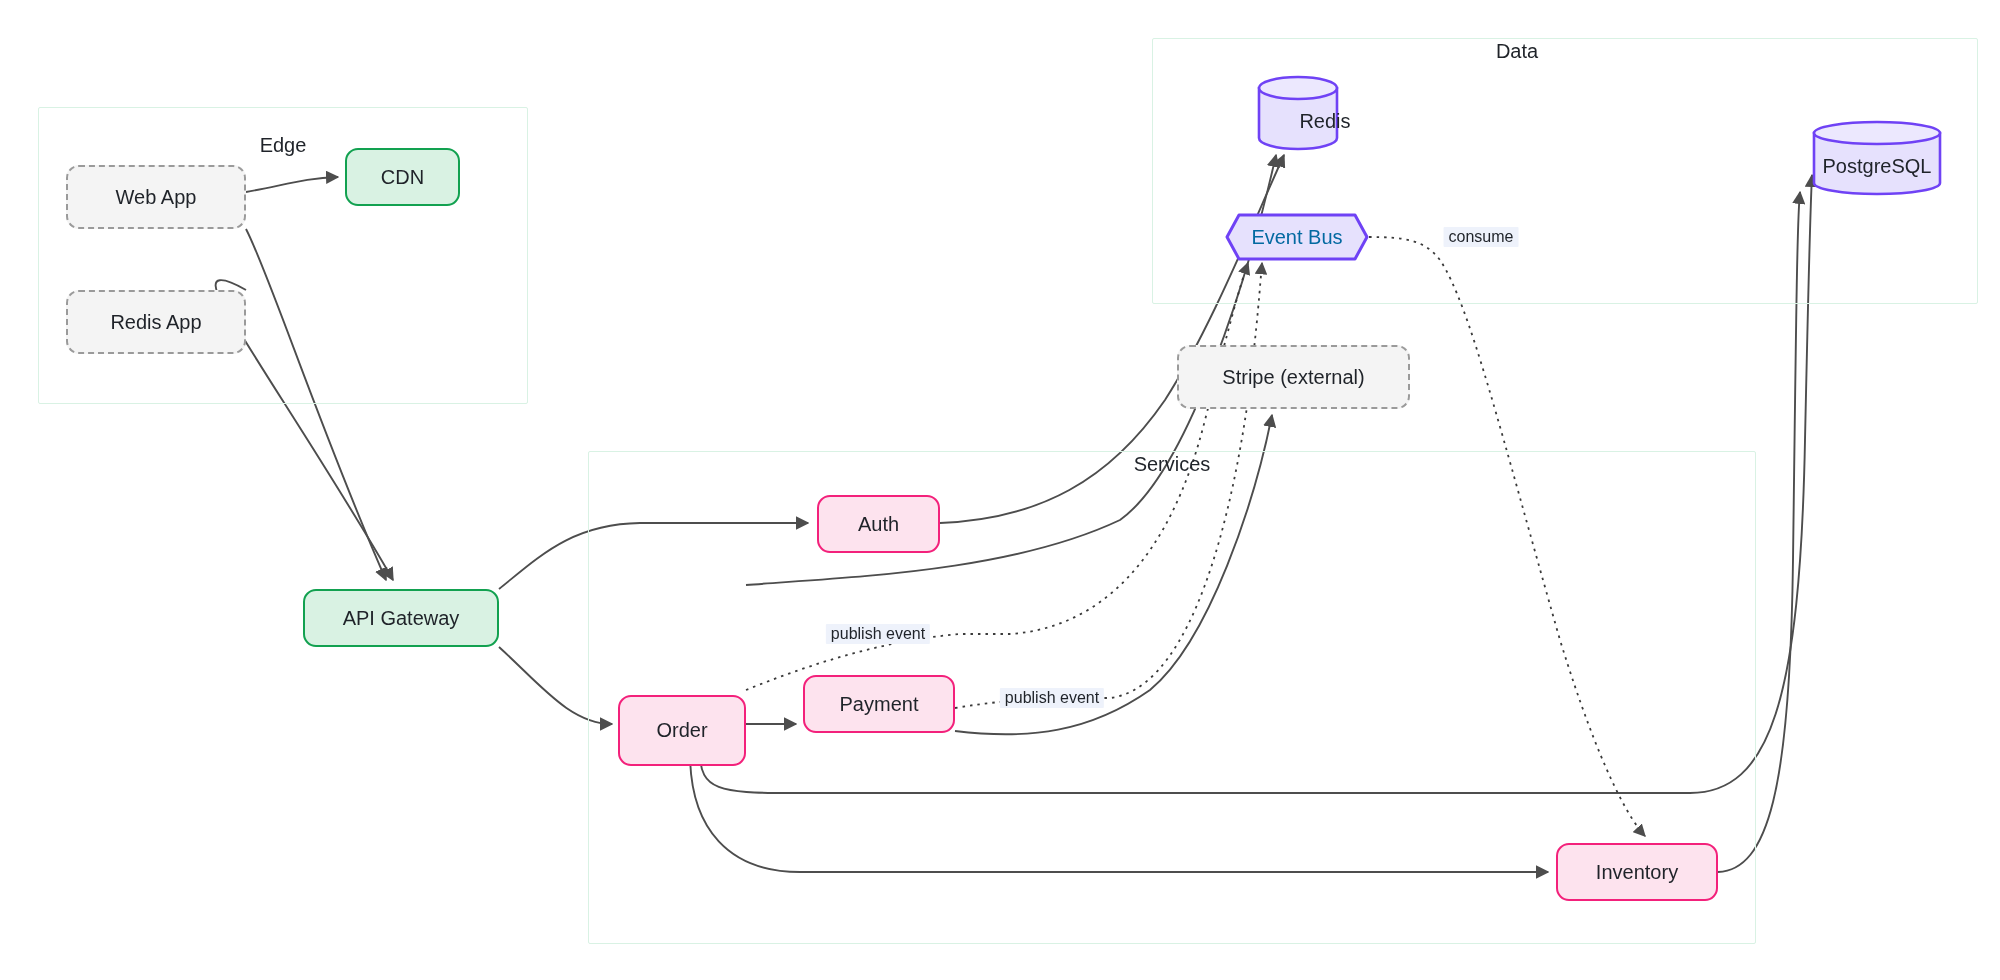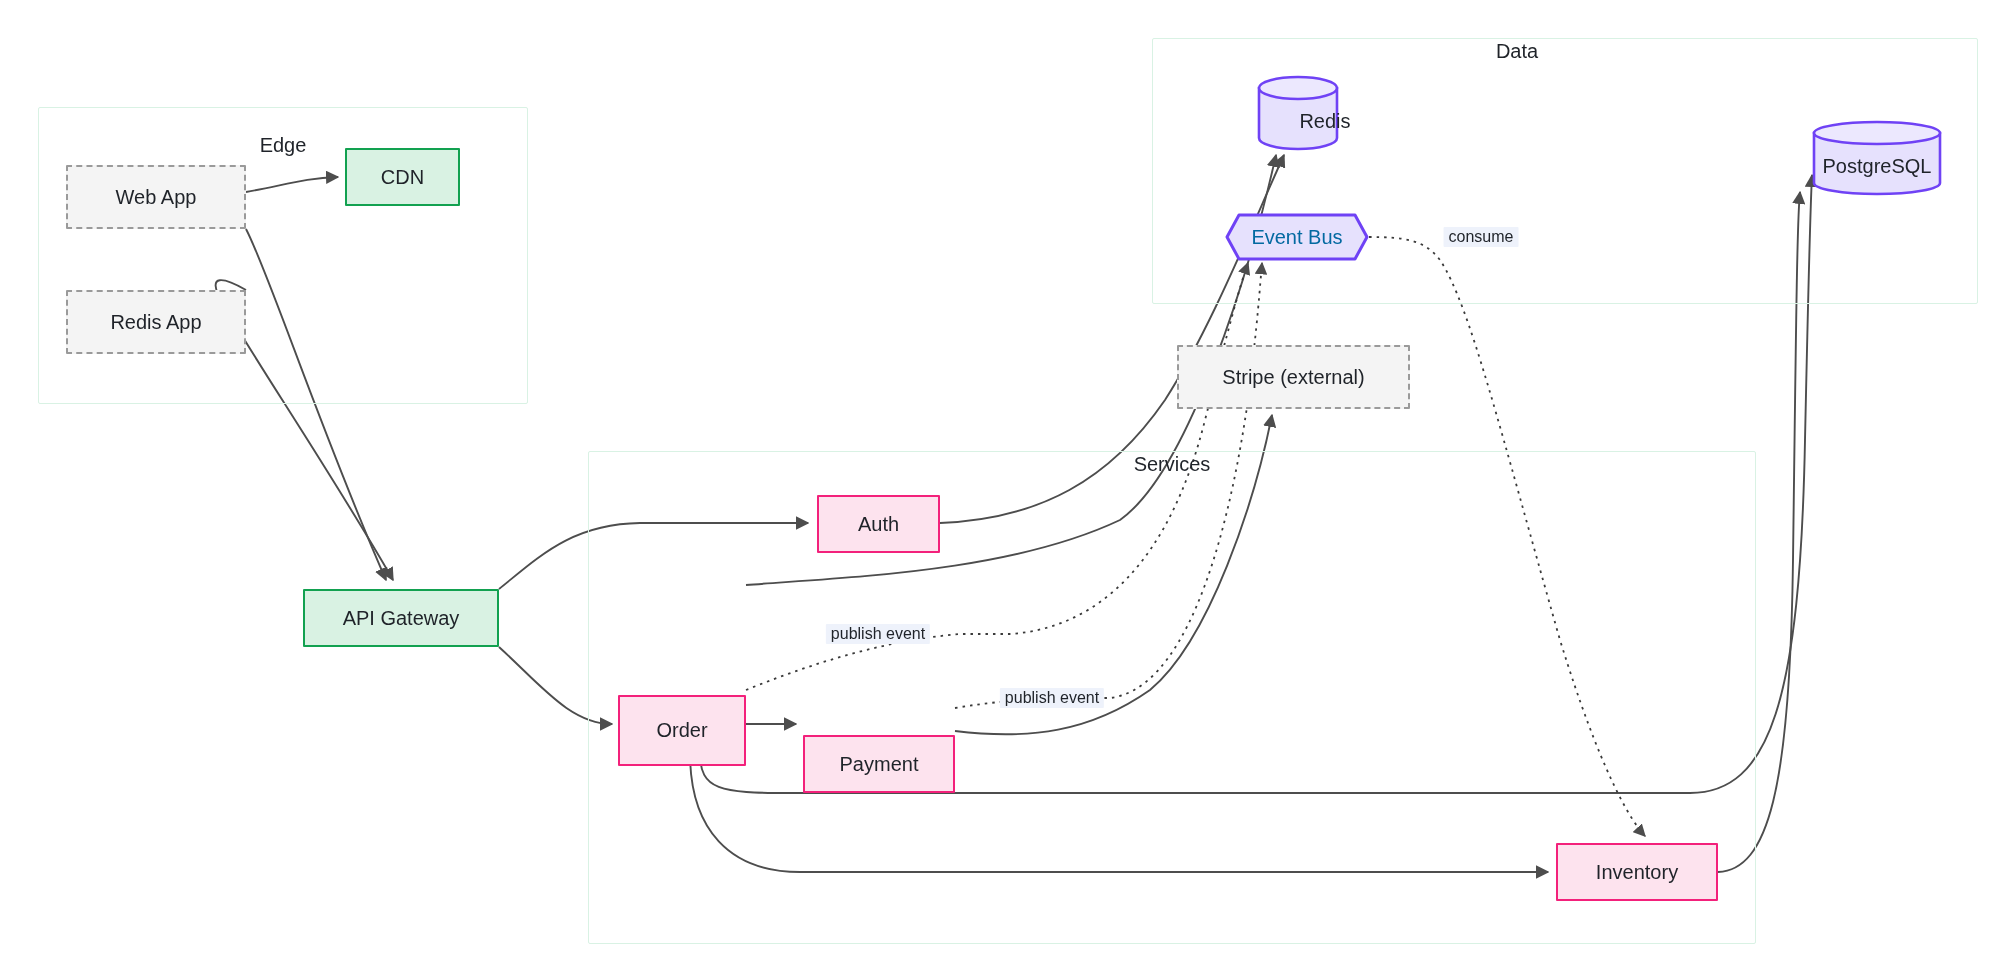--- a/index.html
+++ b/index.html
@@ -47,21 +47,21 @@
 
   
   .node {
     position: absolute;
     box-sizing: border-box;
     display: flex;
     align-items: center;
     justify-content: center;
     font-size: 20px;
     color: #1f2329;
-    border-radius: 1px;
+    border-radius: 13px;
     text-align: center;
     white-space: nowrap;
   }
   .node-ext {
     background: #f4f4f4;
     border: 2px dashed #9a9a9a;
   }
   .node-green {
     background: #d9f2e3;
     border: 2.5px solid #12a150;
@@ -193,21 +193,21 @@
   </div>
 
   <div class="node node-pink" style="left:817px; top:495px; width:123px; height:58px;">
     <span>Auth</span>
   </div>
 
   <div class="node node-pink" style="left:618px; top:695px; width:128px; height:71px;">
     <span>Order</span>
   </div>
 
-  <div class="node node-pink" style="left:803px; top:735px; width:152px; height:58px;">
+  <div class="node node-pink" style="left:803px; top:675px; width:152px; height:58px;">
     <span>Payment</span>
   </div>
 
   <div class="node node-ext" style="left:1177px; top:345px; width:233px; height:64px;">
     <span>Stripe (external)</span>
   </div>
 
   <div class="node node-pink" style="left:1556px; top:843px; width:162px; height:58px;">
     <span>Inventory</span>
   </div>

